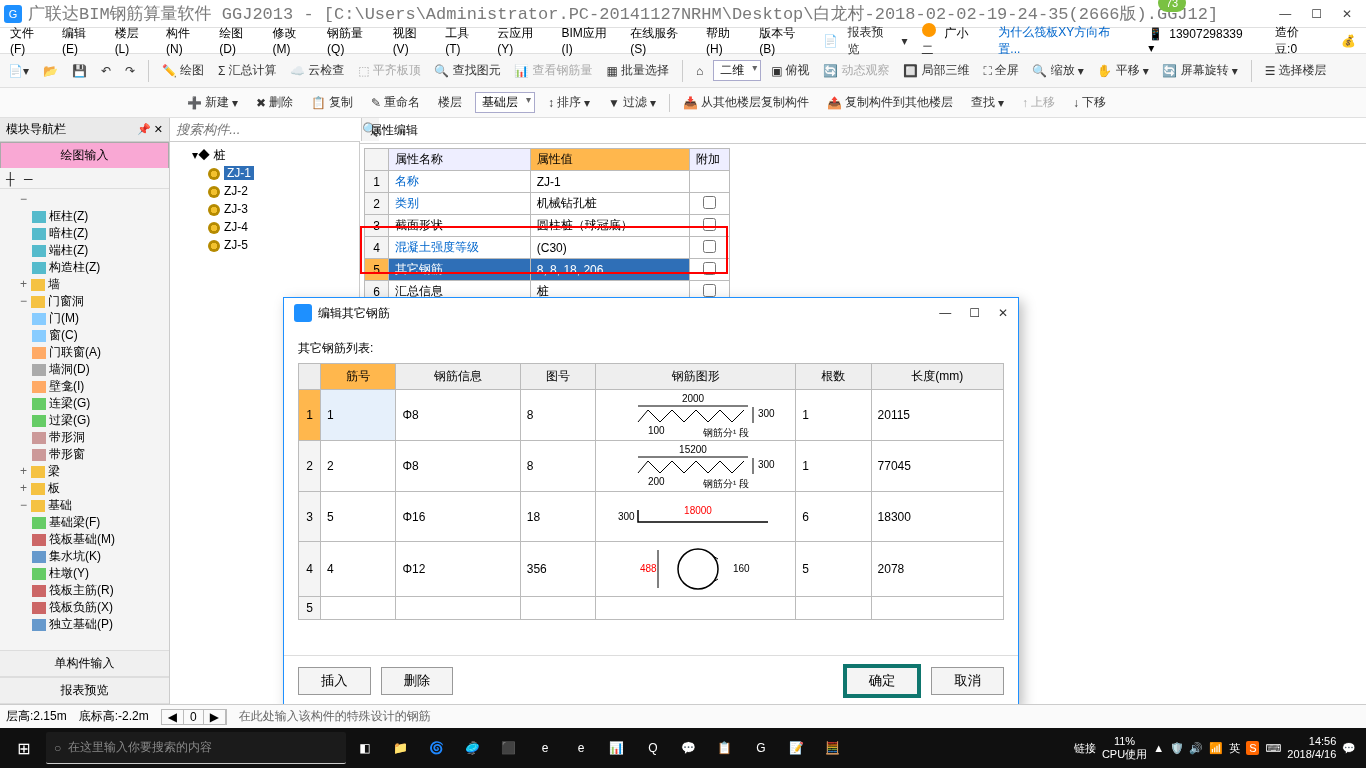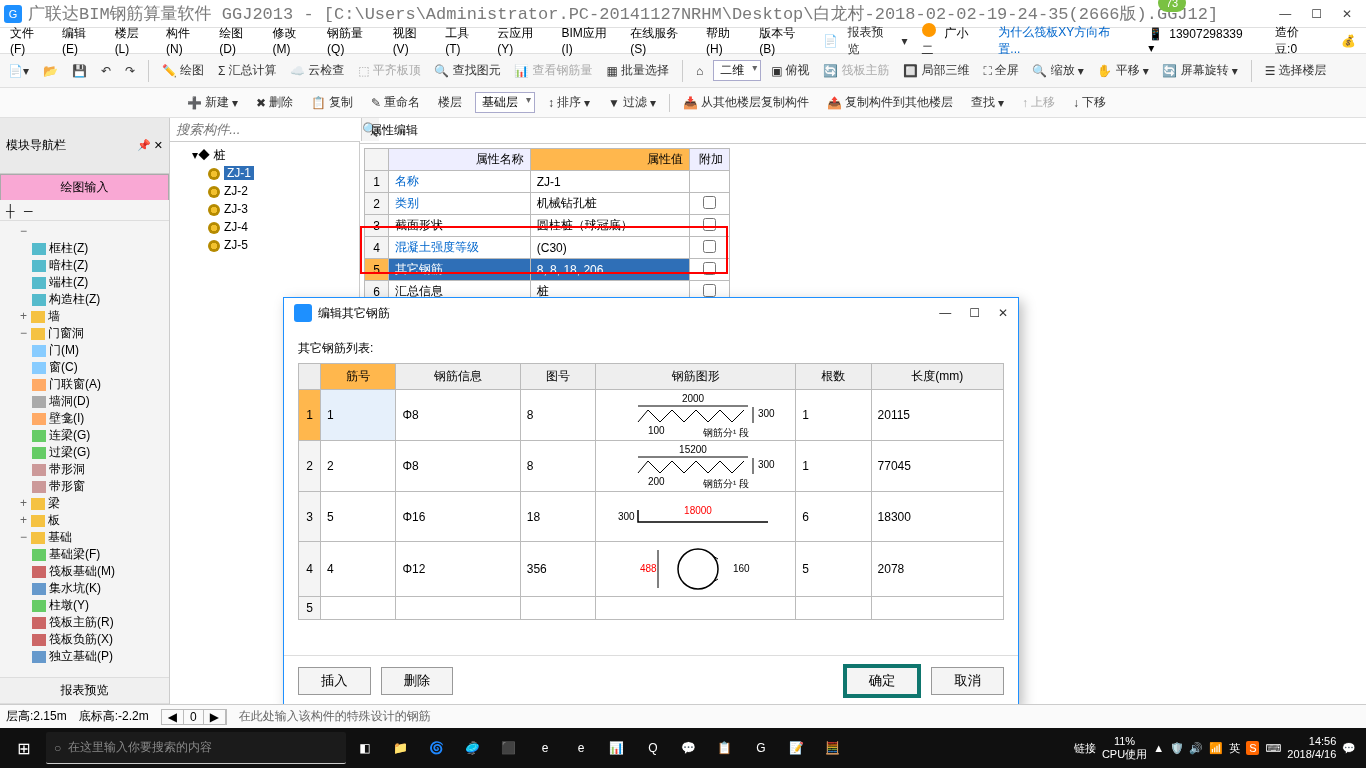--- a/index.html
+++ b/index.html
@@ -22,21 +22,21 @@
 .tbtn{display:inline-flex;align-items:center;gap:3px;padding:2px 4px;color:#333;}
 .combo{border:1px solid #aac;padding:1px 16px 1px 6px;background:#fff;position:relative;}
 .combo::after{content:"▾";position:absolute;right:3px;top:1px;font-size:10px;color:#666;}
 
 .toolbar2 { display:flex; align-items:center; height:30px; padding:0 4px; gap:8px;border-bottom:1px solid #e0e0e0;background:#fafafa;}
 .toolbar2 .tbtn{padding:2px 5px;}
 
 .main { display:flex; height: calc(100% - 28px - 26px - 34px - 30px - 24px - 40px); }
 
 .navcol{width:170px;border-right:1px solid #ccc;background:#f4f4f4;display:flex;flex-direction:column;}
-.navhdr{display:flex;justify-content:space-between;align-items:center;padding:19px 6px;border-bottom:1px solid #ccc;background:#eaeaea;}
+.navhdr{display:flex;justify-content:space-between;align-items:center;padding:3px 6px;border-bottom:1px solid #ccc;background:#eaeaea;}
 .navhdr .pin{font-size:11px;}
 .navtab{padding:4px 0;text-align:center;border-bottom:1px solid #ddd;background:#f0f0f0;}
 .navtab.active{background:#f9a8d4;border:1px solid #aaa;border-bottom:none;}
 .iconbar{display:flex;gap:6px;padding:4px 6px;border-bottom:1px solid #ddd;}
 .iconbar span{width:12px;height:12px;display:inline-block;}
 .tree{flex:1;overflow:auto;padding:2px 4px;font-size:12px;line-height:17px;}
 .tree ul{list-style:none;padding-left:14px;}
 .tree li{white-space:nowrap;}
 .tree .tg{display:inline-block;width:11px;text-align:center;color:#666;margin-right:2px;}
 .tree .ico{display:inline-block;width:14px;height:12px;margin-right:3px;vertical-align:middle;}
@@ -50,21 +50,21 @@
 .objtree{flex:1;padding:4px 6px;overflow:auto;}
 .objtree ul{list-style:none;padding-left:16px;}
 .objtree li{line-height:18px;}
 .objtree .sel{background:#2f6fb7;color:#fff;padding:0 3px;}
 .gear{display:inline-block;width:12px;height:12px;border-radius:50%;background:radial-gradient(circle,#f2c12e 40%,#b58a00 41%);margin-right:4px;vertical-align:middle;}
 
 .propcol{flex:1;display:flex;flex-direction:column;}
 .proptab{padding:4px 10px;border-bottom:1px solid #ccc;}
 .proptbl{border-collapse:collapse;width:366px;margin:4px;}
 .proptbl th,.proptbl td{border:1px solid #bbb;padding:2px 6px;text-align:left;font-weight:normal;height:19px;}
-.proptbl th{background:#eef;text-align:right;}
+.proptbl th{background:#eef;text-align:left;}
 .proptbl th.val{background:#ffb74d;color:#000;}
 .proptbl .rownum{width:24px;text-align:center;background:#f4f4f4;}
 .proptbl .chk{width:32px;text-align:center;}
 .proptbl .chk input{margin:0;}
 .proptbl .link{color:#0066cc;}
 .proptbl tr.selrow td{background:#2f6fb7;color:#fff;}
 .proptbl tr.selrow td.rownum{background:#ffb74d;color:#000;}
 .redbox{position:absolute;border:2px solid red;pointer-events:none;}
 
 .dialog{position:absolute;left:283px;top:297px;width:736px;height:410px;background:#fff;border:1px solid #1e90ff;box-shadow:4px 4px 12px rgba(0,0,0,.25);display:flex;flex-direction:column;}
@@ -151,21 +151,21 @@
   <span class="tbtn">Σ <span>汇总计算</span></span>
   <span class="tbtn">☁️<span>云检查</span></span>
   <span class="tbtn" style="color:#aaa">⬚ <span>平齐板顶</span></span>
   <span class="tbtn">🔍<span>查找图元</span></span>
   <span class="tbtn" style="color:#aaa">📊<span>查看钢筋量</span></span>
   <span class="tbtn">▦ <span>批量选择</span></span>
   <span class="sep"></span>
   <span class="tbtn">⌂</span>
   <span class="combo">二维</span>
   <span class="tbtn">▣ <span>俯视</span></span>
-  <span class="tbtn" style="color:#aaa">🔄<span>筏板主筋</span></span>
+  <span class="tbtn" style="color:#aaa">🔄<span>动态观察</span></span>
   <span class="tbtn">🔲<span>局部三维</span></span>
   <span class="tbtn">⛶ <span>全屏</span></span>
   <span class="tbtn">🔍<span>缩放</span> ▾</span>
   <span class="tbtn">✋<span>平移</span> ▾</span>
   <span class="tbtn">🔄<span>屏幕旋转</span> ▾</span>
   <span class="sep"></span>
   <span class="tbtn">☰ <span>选择楼层</span></span>
 </div>
 
 <div class="toolbar2">
@@ -232,20 +232,21 @@
             <li><span class="ico" style="background:#6c6"></span><span>柱墩(Y)</span></li>
             <li><span class="ico" style="background:#c66"></span><span>筏板主筋(R)</span></li>
             <li><span class="ico" style="background:#c66"></span><span>筏板负筋(X)</span></li>
             <li><span class="ico" style="background:#69c"></span><span>独立基础(P)</span></li>
 
           </ul>
         </li>
       </ul>
     </div>
     <div class="navfoot">
+      <div class="navtab">单构件输入</div>
       <div class="navtab">报表预览</div>
     </div>
   </div>
 
   <div class="centercol">
     <div class="search">
       <input placeholder="搜索构件..." style="">
       <button>🔍</button>
     </div>
     <div class="objtree">

